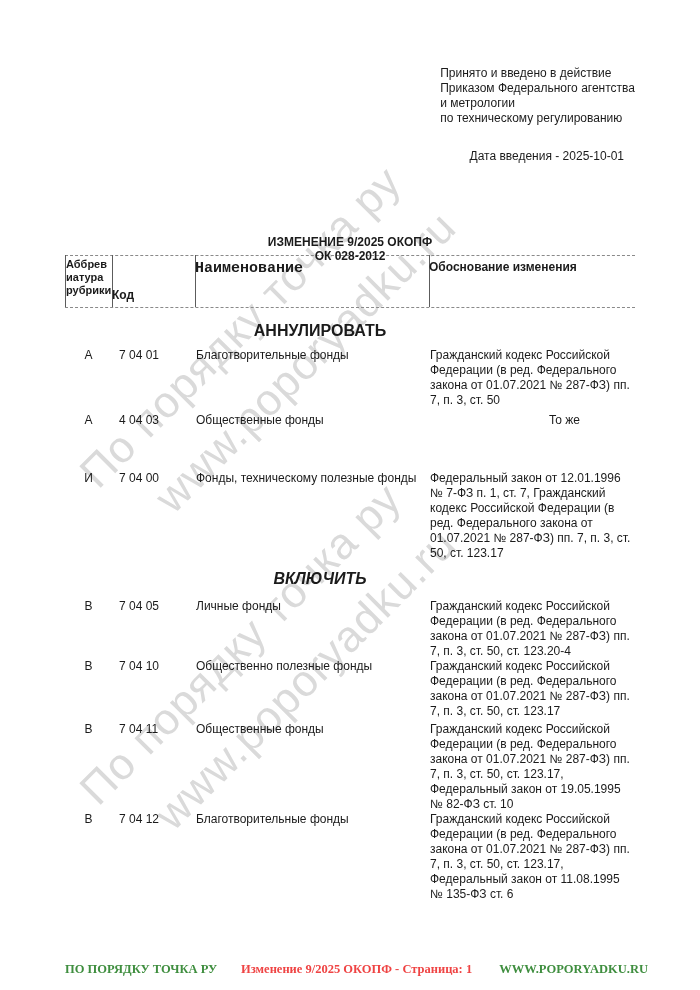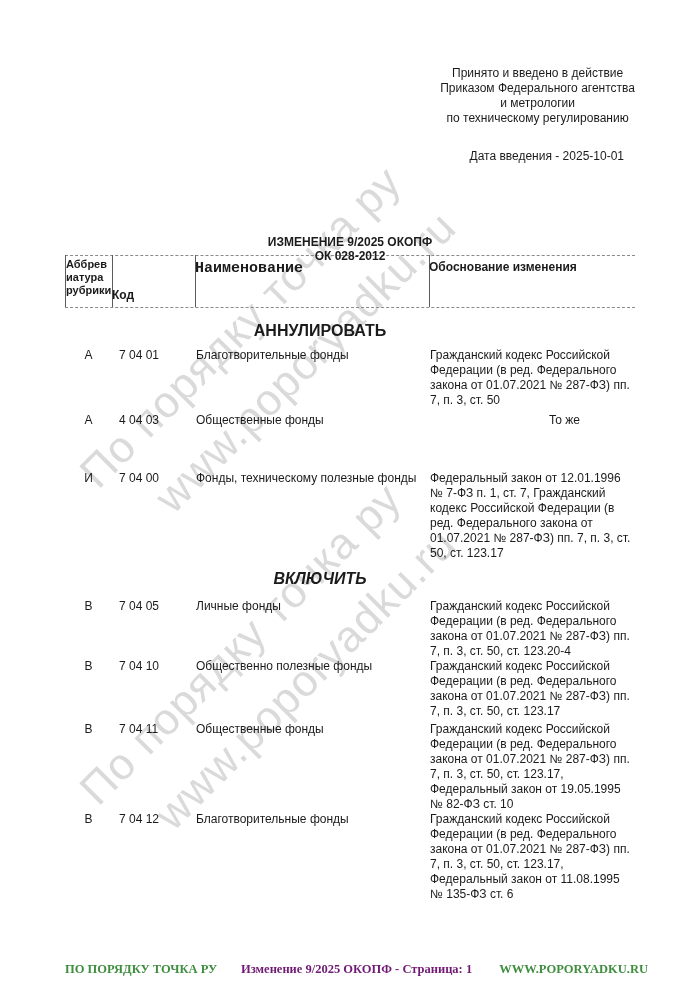--- a/index.html
+++ b/index.html
@@ -9,21 +9,21 @@
     overflow:hidden; margin:0 auto;
   }
   
   .wm {
     position:absolute; white-space:nowrap; font-size:44px; letter-spacing:1px;
     color:#dadada; transform:rotate(-45deg); transform-origin:0 0;
     pointer-events:none; user-select:none; z-index:0;
   }
   
   .issued {
-    position:absolute; top:66px; right:65px; text-align:center;
+    position:absolute; top:66px; right:65px; text-align:left;
     font-size:12px; line-height:15px; z-index:2;
   }
   .date-line {
     position:absolute; top:149px; right:76px; text-align:right;
     font-size:12px; z-index:2;
   }
   
   .doc-title {
     position:absolute; top:203px; left:0; width:700px; text-align:center;
     font-size:12px; line-height:14px; font-weight:bold; z-index:2;margin-top:32px;
@@ -142,16 +142,16 @@
   </div>
 
   <div class="row" style="top:812px;">
     <div class="cell c-abbr">В</div>
     <div class="cell c-code">7 04 12</div>
     <div class="cell c-name">Благотворительные фонды</div>
     <div class="cell c-reason">Гражданский кодекс Российской Федерации (в ред. Федерального закона от 01.07.2021 № 287-ФЗ) пп. 7, п. 3, ст. 50, ст. 123.17, Федеральный закон от 11.08.1995 № 135-ФЗ ст. 6</div>
   </div>
 
   <div class="footer-item f-left" style="color: rgb(63, 142, 63);">ПО ПОРЯДКУ ТОЧКА РУ</div>
-  <div class="footer-item f-center" style="color: #701a75;">Изменение 9/2025 ОКОПФ - Страница: 1</div>
+  <div class="footer-item f-center" style="color: #ef4444;">Изменение 9/2025 ОКОПФ - Страница: 1</div>
   <div class="footer-item f-right" style="color: rgb(63, 142, 63);">WWW.POPORYADKU.RU</div>
 
 </div>
 
 </body></html>

